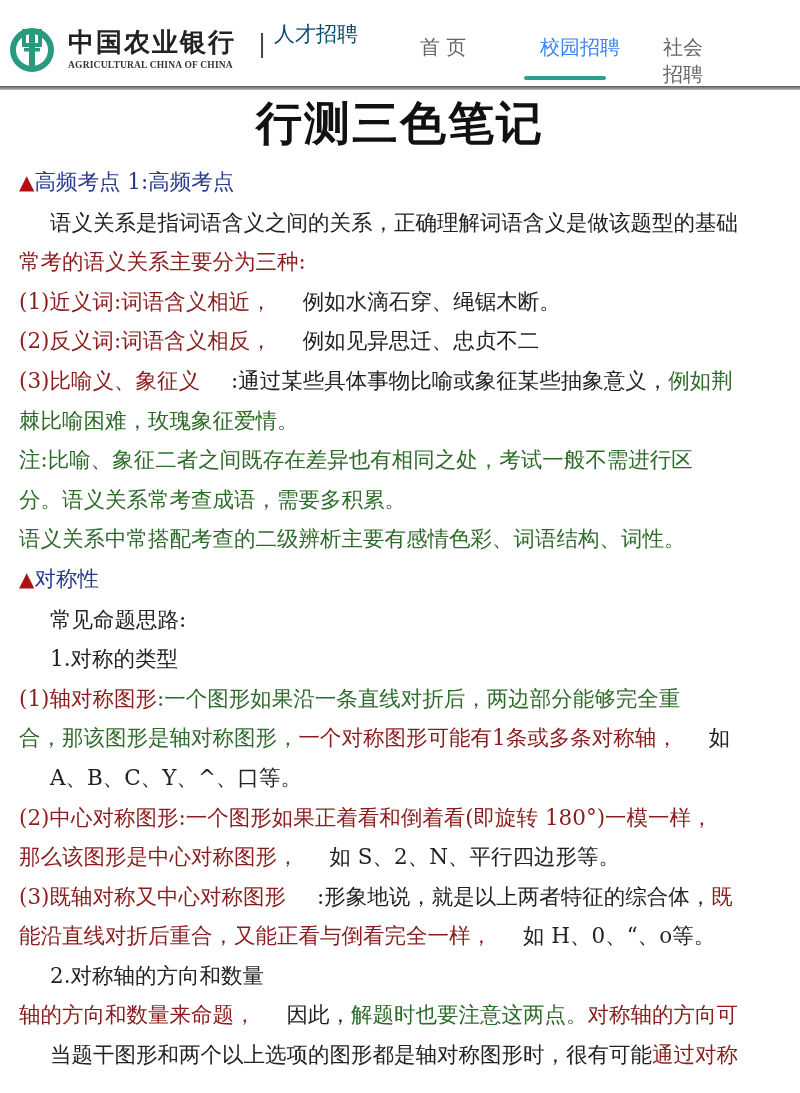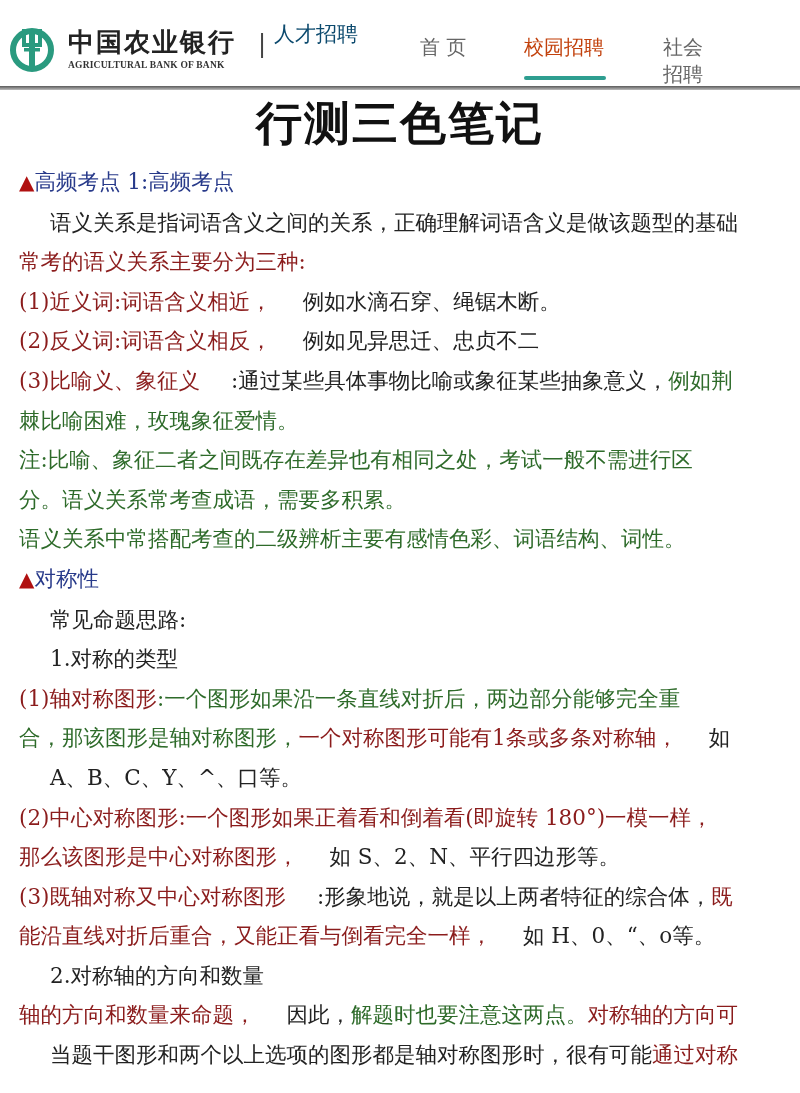--- a/index.html
+++ b/index.html
@@ -12,21 +12,21 @@
   .brand-cn { position:absolute; left:68px; top:17px; font-family:"DejaVu Serif",serif;
          font-weight:bold; font-size:26px; color:#222; letter-spacing:2px; }
   .brand-en { position:absolute; left:68px; top:52px; font-family:"Liberation Serif",serif;
          font-weight:bold; font-size:9.5px; color:#333; letter-spacing:0.2px; }
   .brand-sep { position:absolute; left:258px; top:22px; font-family:"DejaVu Sans",sans-serif;
          font-size:24px; color:#444; }
   .brand-sub { position:absolute; left:274px; top:12px; font-family:"DejaVu Sans",sans-serif;
          font-size:21px; color:#0c4a6e; }
   .nav-item { position:absolute; top:26px; font-family:"DejaVu Sans",sans-serif; font-size:20px;
          color:#666; cursor:pointer; }
-  .nav-item.active { color:#c2410c; }
+  .nav-item.active { color:#3b82f6;margin-left:16px; }
   .nav-underline { position:absolute; left:524px; top:68px; width:82px; height:4px; background:#2e9e90; border-radius:2px; }
 
   .title { position:absolute; left:0; top:93px; width:800px; text-align:center;
          font-family:"DejaVu Serif",serif; font-weight:bold; font-size:46px; color:#111; letter-spacing:2px; }
 
   .content { position:absolute; left:19px; top:162px; width:770px; font-size:21.5px; line-height:39.6px; }
   .line { white-space:nowrap; }
   .k { color:#222;margin-left:31px; }
   .r { color:#8b1c1c; }
   .g { color:#2e6b2a; }
@@ -37,21 +37,21 @@
 <body>
 
 <div class="header">
   <svg class="logo" viewBox="0 0 46 46">
     <circle cx="23" cy="23" r="19" fill="none" stroke="#2a9a7f" stroke-width="6"></circle>
     <rect x="15" y="4" width="16" height="14" fill="none" stroke="#2a9a7f" stroke-width="4"></rect>
     <rect x="20" y="4" width="6" height="36" fill="#2a9a7f"></rect>
     <rect x="15" y="21" width="16" height="3.5" fill="#2a9a7f"></rect>
   </svg>
   <div class="brand-cn">中国农业银行</div>
-  <div class="brand-en">AGRICULTURAL BANK OF BANK</div>
+  <div class="brand-en">AGRICULTURAL CHINA OF CHINA</div>
   <div class="brand-sep">|</div>
   <div class="brand-sub">人才招聘</div>
   <div class="nav-item" style="left:420px">首 页</div>
   <div class="nav-item active" style="left:524px">校园招聘</div>
   <div class="nav-item" style="left:663px">社会招聘</div>
   <div class="nav-underline"></div>
 </div>
 <div class="header-shadow"></div>
 
 <div class="title">行测三色笔记</div>

